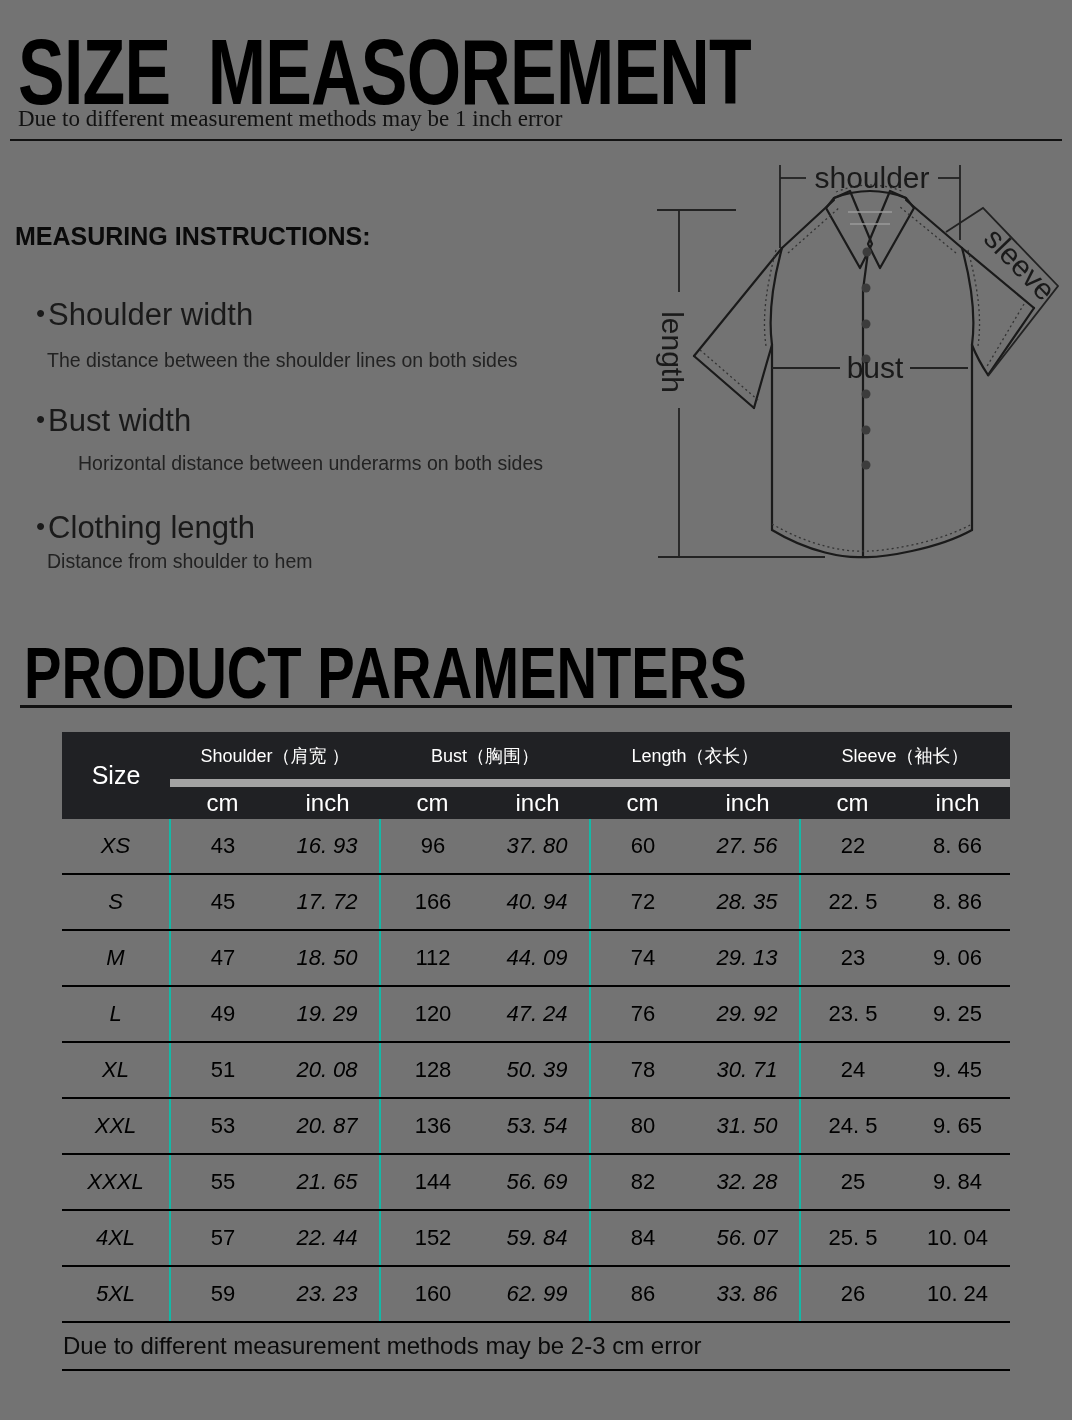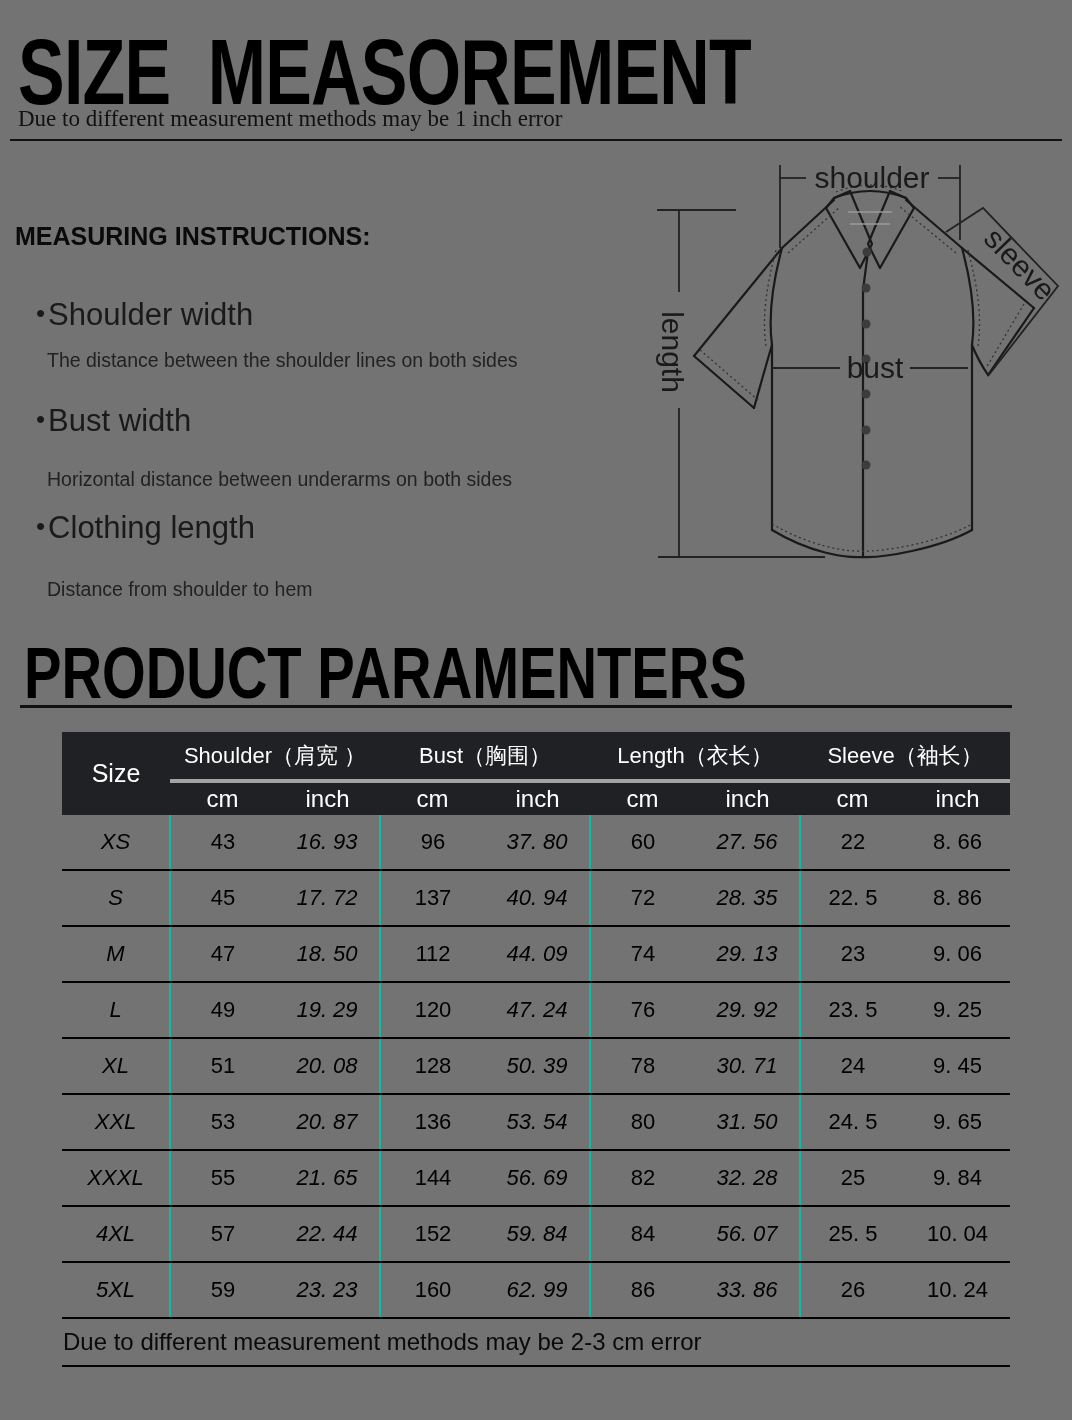--- a/index.html
+++ b/index.html
@@ -13,32 +13,32 @@
              font-size:23px;color:#111;}
   .rule{position:absolute;background:#111;}
   #rule-top{left:10px;top:139px;width:1052px;height:2px;}
   #rule-params{left:20px;top:705px;width:992px;height:3px;}
 
   #instr-heading{position:absolute;left:15px;top:222px;font-size:25px;font-weight:bold;color:#0a0a0a;}
   .instr-item-term{position:absolute;left:36px;font-size:31px;color:#1a1a1a;text-align:center;}
   .instr-item-term::before{content:"\2022";font-size:26px;margin-right:3px;position:relative;top:-3px;}
   .instr-item-desc{position:absolute;left:47px;font-size:19.5px;color:#222;}
   #term-0{top:297px;} #desc-0{top:349px;}
-  #term-1{top:403px;} #desc-1{top:468px;}
-  #term-2{top:510px;} #desc-2{top:578px;}
+  #term-1{top:403px;} #desc-1{top:452px;margin-left:31px;}
+  #term-2{top:510px;} #desc-2{top:550px;}
 
   #shirt-svg{position:absolute;left:620px;top:140px;}
 
   #params-heading{left:24px;top:637px;font-size:72px;transform:scaleX(.78);}
 
   #size-table{position:absolute;left:62px;top:732px;width:948px;border-collapse:collapse;
               table-layout:fixed;}
   #size-table thead th{background:var(--header-bg,#202124);color:var(--header-text,#ffffff);
               font-weight:normal;vertical-align:middle;}
-  #size-table .group-label{font-size:22px;height:45px;border-bottom:4px solid #a3a3a3;}
+  #size-table .group-label{font-size:18px;height:45px;border-bottom:8px solid #a3a3a3;}
   #size-table .size-head{font-size:25px;}
   #size-table .unit-cell{font-size:24px;height:30px;margin-top:20px;}
   #size-table tbody td{font-size:22px;text-align:center;height:52px;color:#000;
               border-bottom:2px solid #000;}
   #size-table td.sep-r, #size-table tbody td.size-cell{border-right:2px solid #14b8a6;font-style:italic;}
   #size-table tbody td.size-cell{font-size:22px;}
   #size-table tfoot td{font-size:24px;height:44px;color:#0a0a0a;
               border-bottom:2px solid #000;}
 </style>
 </head>
@@ -176,21 +176,21 @@
         <td class="sep-r">37. 80</td>
         <td>60</td>
         <td class="sep-r">27. 56</td>
         <td>22</td>
         <td>8. 66</td>
       </tr>
       <tr>
         <td class="size-cell">S</td>
         <td>45</td>
         <td class="sep-r">17. 72</td>
-        <td>137</td>
+        <td>166</td>
         <td class="sep-r">40. 94</td>
         <td>72</td>
         <td class="sep-r">28. 35</td>
         <td>22. 5</td>
         <td>8. 86</td>
       </tr>
       <tr>
         <td class="size-cell">M</td>
         <td>47</td>
         <td class="sep-r">18. 50</td>

